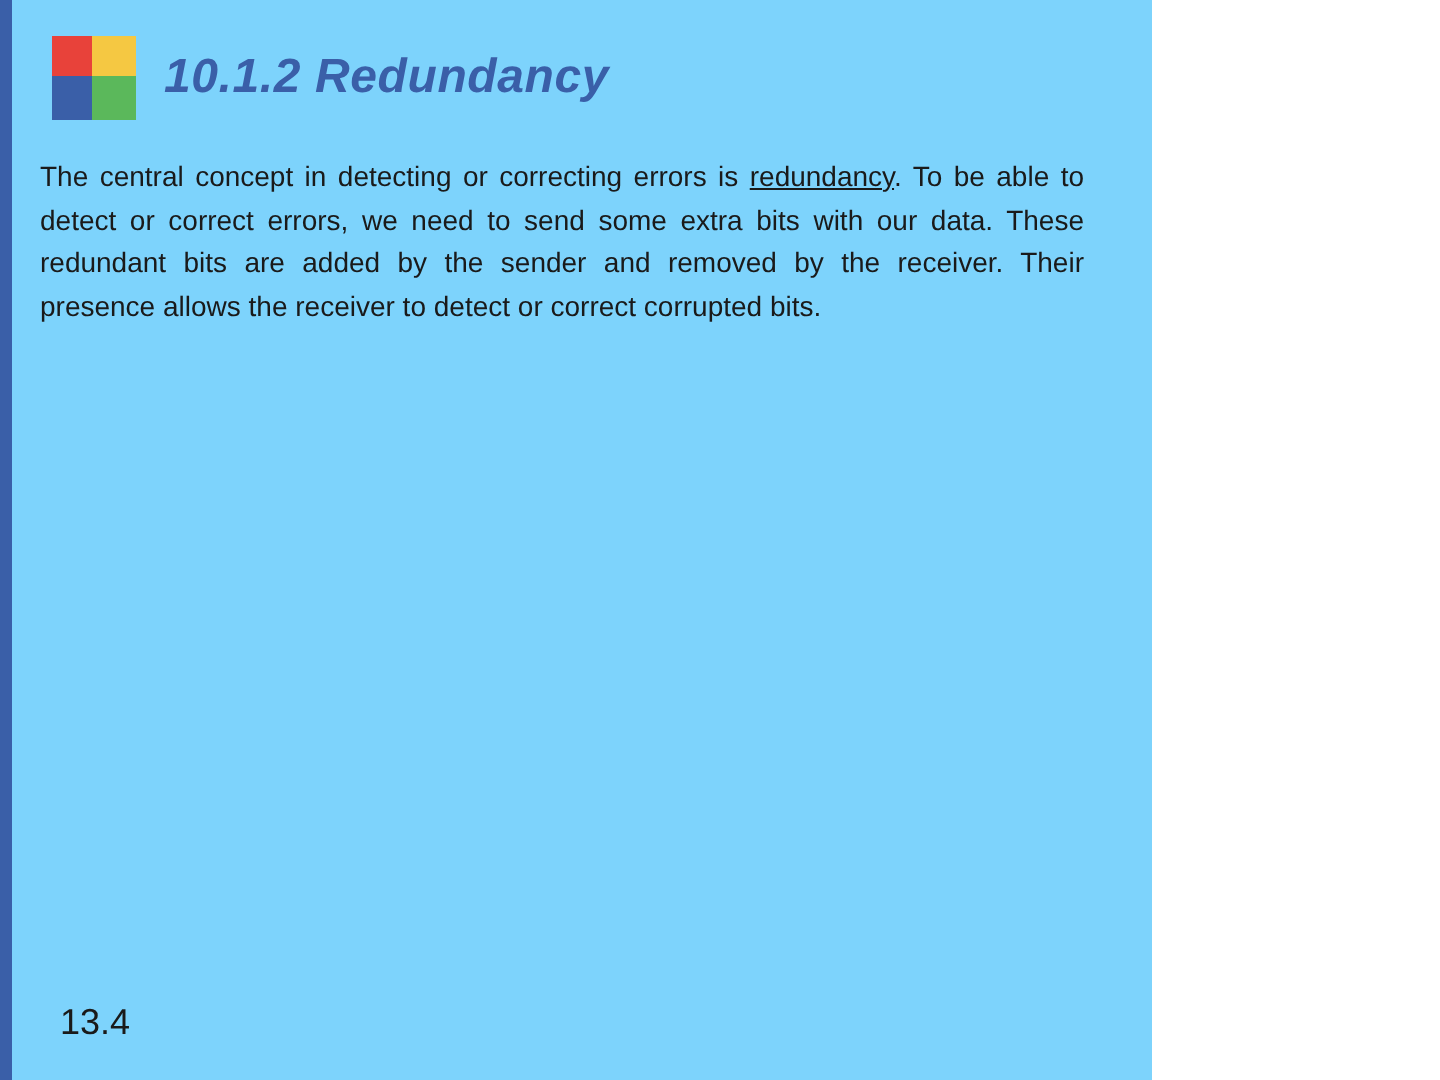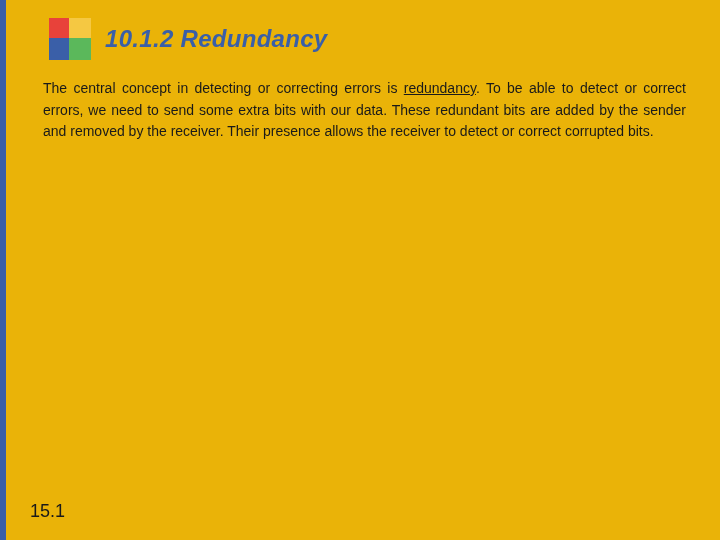--- a/index.html
+++ b/index.html
@@ -11,25 +11,25 @@
     body {
       width: 720px;
       height: 540px;
       background-color: #ffffff;
       font-family: Arial, sans-serif;
       overflow: hidden;
       position: relative;
     }
 
     .page-container {
-      width: 720px;
+      width: 576px;
       height: 540px;
-      background: #eab308;
+      background: #7dd3fc;
       position: relative;
-      padding: 18px 30px 20px 39px;
+      padding: 18px 30px 20px 16px;
     }
 
     .header-section {
       display: flex;
       align-items: center;
       margin-bottom: 18px;
       padding-left: 10px;
     }
 
     .color-blocks {
@@ -129,14 +129,14 @@
       <div class="block-blue"></div>
       <div class="block-green"></div>
     </div>
     <h1 class="title">10.1.2 Redundancy</h1>
   </div>
 
   <div class="body-text">
     The central concept in detecting or correcting errors is <span class="underline">redundancy</span>. To be able to detect or correct errors, we need to send some extra bits with our data. These redundant bits are added by the sender and removed by the receiver. Their presence allows the receiver to detect or correct corrupted bits.
   </div>
 
-  <div class="footer-number">15.1</div>
+  <div class="footer-number">13.4</div>
 </div>
 
 </body></html>

